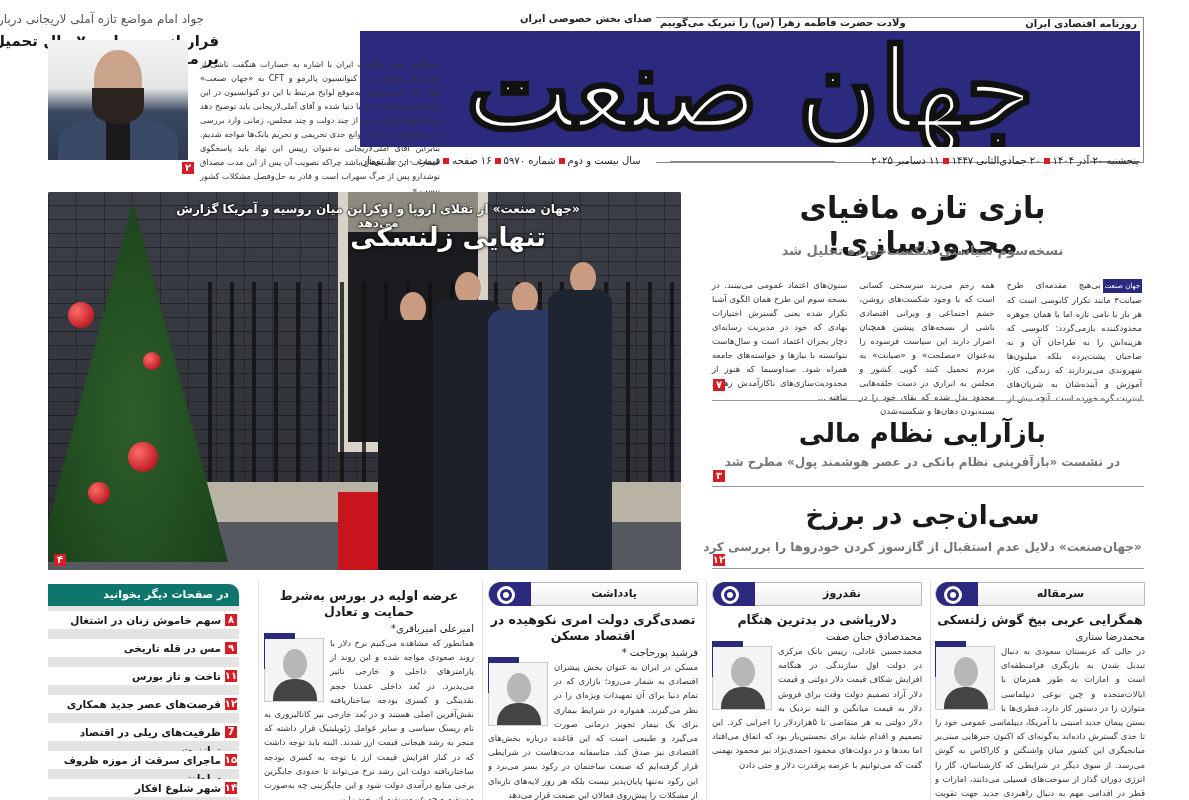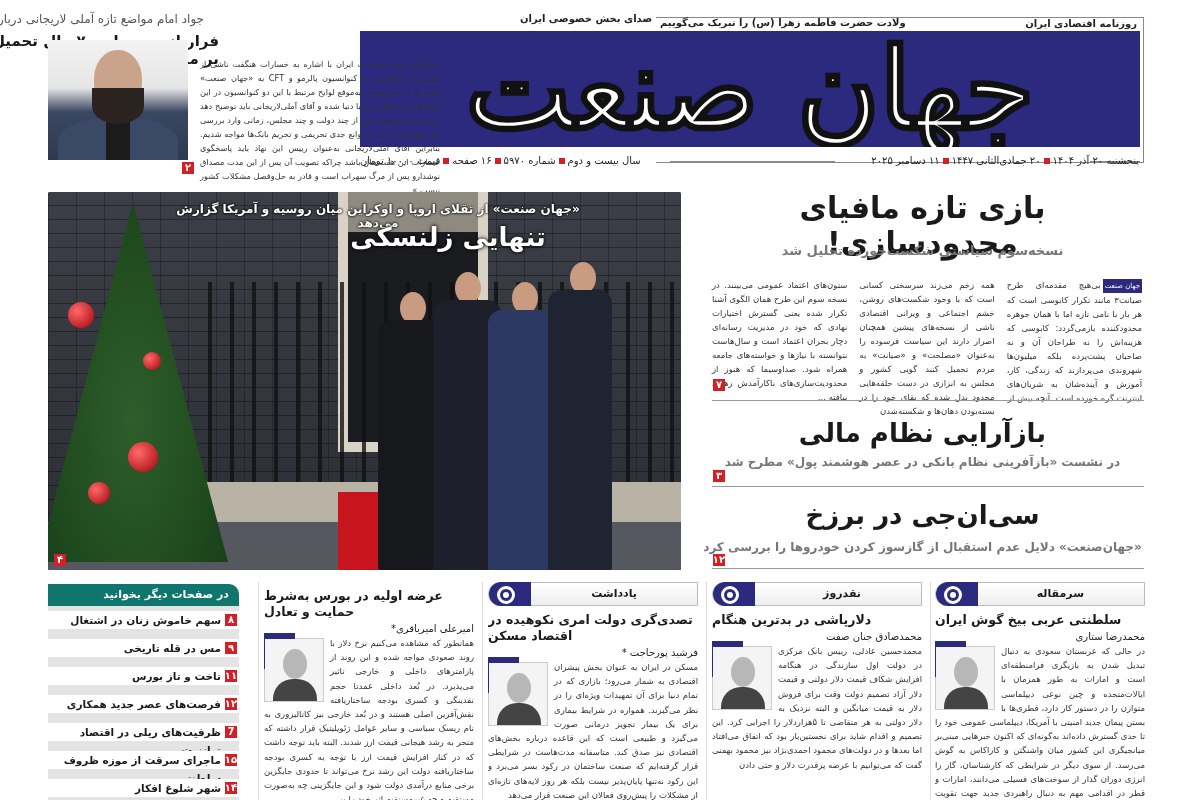--- a/index.html
+++ b/index.html
@@ -66,21 +66,21 @@
   .h3-sub { position: absolute; left: 700px; top: 540px; width: 445px; text-align: center; font-size: 12px; font-weight: bold; color: #777; }
   .h3-badge { position: absolute; left: 713px; top: 554px; }
 
   
   .col { position: absolute; top: 582px; width: 210px; height: 218px; overflow: hidden; }
   .col-head { position: relative; height: 24px; border: 1px solid #bbb; border-radius: 12px 0 0 12px; background: linear-gradient(180deg,#fff,#eee); }
   .col-head .lbl { position: absolute; right: 60px; top: 4px; font-size: 11px; font-weight: bold; }
   .col-head .tab { position: absolute; left: 0; top: -1px; width: 42px; height: 24px; background: #2b2a7e; border-radius: 12px 0 0 12px; }
   .col-head .ic { position: absolute; left: 8px; top: 3px; width: 18px; height: 18px; border-radius: 50%; border: 3px solid #fff; background: #2b2a7e; }
   .col-head .ic::after { content: ""; position: absolute; left: 3px; top: 3px; width: 6px; height: 6px; border-radius: 50%; background: #fff; }
-  .col-title { font-size: 12.5px; font-weight: bold; text-align: left; margin-top: 6px; line-height: 16px; }
+  .col-title { font-size: 12.5px; font-weight: bold; text-align: center; margin-top: 6px; line-height: 16px; }
   .col-author { font-size: 10px; text-align: right; margin-top: 3px; color: #222; }
   .col-body { font-size: 8.5px; line-height: 14.2px; text-align: justify; color: #333; margin-top: 2px; }
   .col-pic { float: left; width: 60px; height: 64px; margin: 2px 6px 2px 0; position: relative; border: 1px solid #ccc; background: #f4f4f4; }
   .col-pic::before { content: ""; position: absolute; left: -6px; top: -6px; width: 30px; height: 30px; border-left: 6px solid #2b2a7e; border-top: 6px solid #2b2a7e; }
   .col-pic .fh { position: absolute; left: 18px; top: 10px; width: 24px; height: 30px; border-radius: 50%; background: #b7b7b7; }
   .col-pic .fb { position: absolute; left: 8px; top: 40px; width: 44px; height: 22px; border-radius: 20px 20px 0 0; background: #444; }
   .col-sep { position: absolute; top: 582px; width: 1px; height: 218px; background: #ddd; }
 
   
   .index { position: absolute; left: 48px; top: 584px; width: 191px; }
@@ -179,21 +179,21 @@
 <div class="h3-sub">«جهان‌صنعت» دلایل عدم استقبال از گازسوز کردن خودروها را بررسی کرد</div>
 <span class="page-badge h3-badge">۱۲</span>
 <div class="rule" style="left:712px;top:568px;width:432px"></div>
 
 <div class="col" style="left:935px">
   <div class="col-head">
       <div class="tab"></div>
       <div class="ic"></div>
       <span class="lbl">سرمقاله</span>
     </div>
-  <div class="col-title">سلطنتی عربی بیخ گوش ایران</div>
+  <div class="col-title">همگرایی عربی بیخ گوش زلنسکی</div>
   <div class="col-author">محمدرضا ستاری</div>
   <div class="col-body"><div class="col-pic">
         <div class="fh"></div>
         <div class="fb"></div>
       </div><span>در حالی که عربستان سعودی به دنبال تبدیل شدن به بازیگری فرامنطقه‌ای است و امارات به طور همزمان با ایالات‌متحده و چین نوعی دیپلماسی متوازن را در دستور کار دارد، قطری‌ها با بستن پیمان جدید امنیتی با آمریکا، دیپلماسی عمومی خود را تا حدی گسترش داده‌اند به‌گونه‌ای که اکنون خبرهایی مبنی‌بر میانجیگری این کشور میان واشنگتن و کاراکاس به گوش می‌رسد. از سوی دیگر در شرایطی که کارشناسان، گاز را انرژی دوران گذار از سوخت‌های فسیلی می‌دانند، امارات و قطر در اقدامی مهم به دنبال راهبردی جدید جهت تقویت موقعیت خود در صادرات گاز مایع (LNG)</span></div>
 </div>
 <div class="col-sep" style="left:930px"></div>
 
 <div class="col" style="left:712px">
   <div class="col-head">

